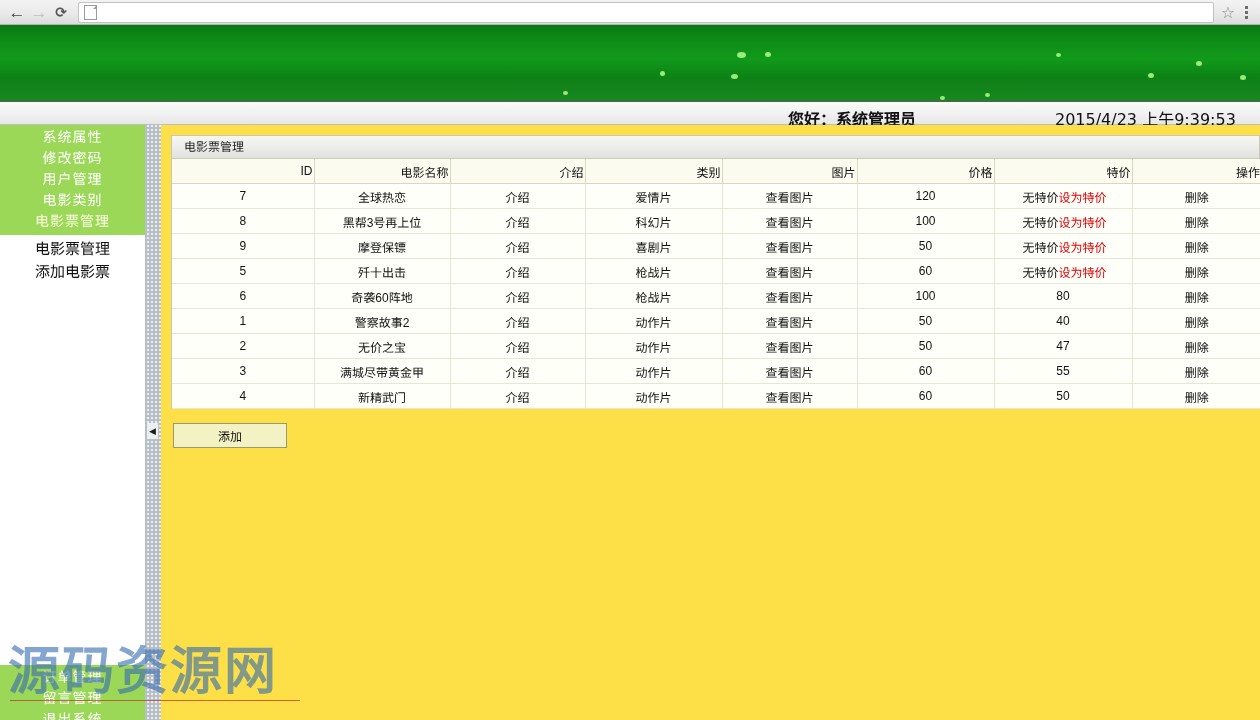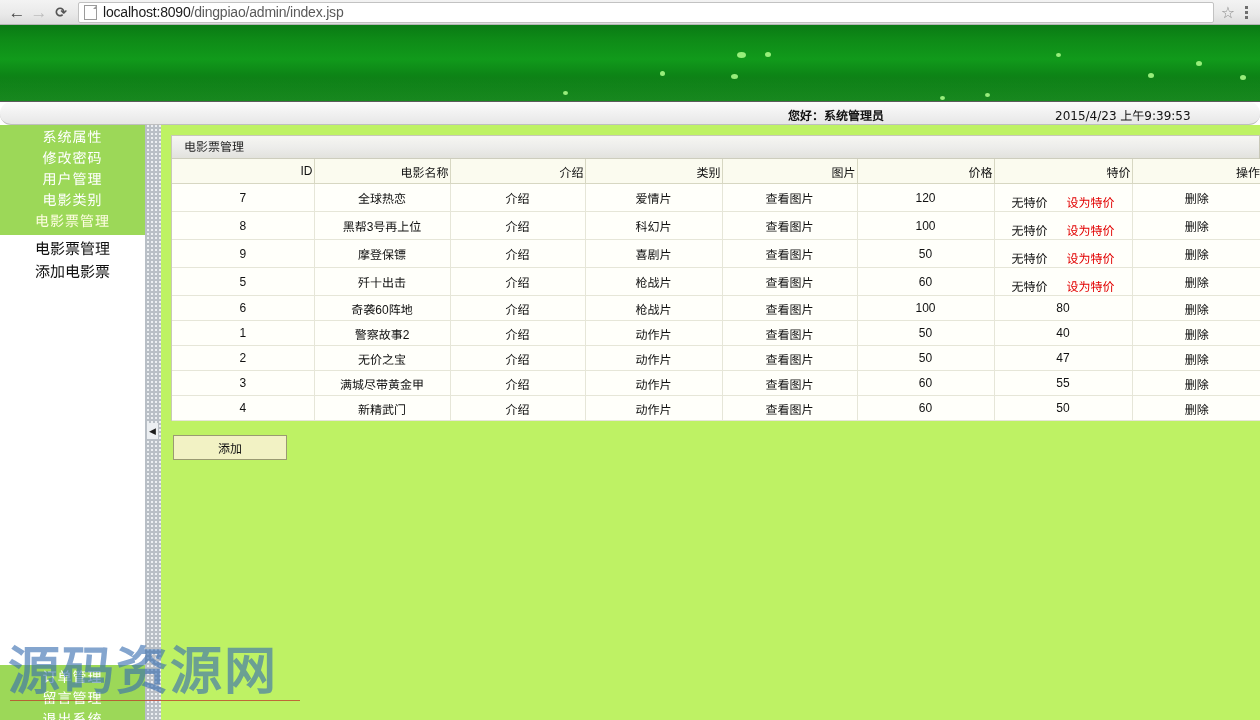--- a/index.html
+++ b/index.html
@@ -172,44 +172,43 @@
     text-shadow: 1px 2px 2px rgba(0,0,0,0.45);
     white-space: nowrap;
   }
 
   
   .statusbar {
     height: 22px;
     background: linear-gradient(to bottom, #fbfbfb, #e7e7e7);
     border-bottom: 1px solid #bfbfbf;
     position: relative;
-    font-size: 12px;
+    font-size: 16px;
     color: #111;
-    border-radius: 11px;
   }
   .status-greet {
     position: absolute;
     left: 788px;
     top: 4px;
     font-weight: bold;
     white-space: nowrap;
   }
   .status-time {
     position: absolute;
     left: 1055px;
     top: 4px;
     white-space: nowrap;
     font-family: "DejaVu Sans", "Liberation Sans", sans-serif;
   }
 
   
   .workspace {
     position: relative;
     height: 595px;
-    background: #bef264;
+    background: #fde047;
   }
 
   
   .sidebar {
     position: absolute;
     left: 0; top: 0;
     width: 145px;
     height: 100%;
     background: #ffffff;
   }
@@ -326,23 +325,22 @@
   table.grid td:last-child { border-right: none; }
 
   .cell-link {
     color: #111;
     text-decoration: none;
     cursor: pointer;
   }
   .sp-wrap {
     display: flex;
     align-items: center;
-    justify-content: space-between;
-    padding: 0 16px;
-    margin-top: 8px;
+    justify-content: flex-end;
+    padding: 0 24px;
   }
   .sp-none { color: #111; }
   .sp-set {
     color: #e20000;
     cursor: pointer;
     text-decoration: none;
   }
 
   .add-row {
     margin-top: 14px;
@@ -395,21 +393,20 @@
 </style>
 </head>
 <body>
 
 <div class="browser-bar">
   <div class="nav-btn back">←</div>
   <div class="nav-btn fwd">→</div>
   <div class="nav-btn reload">⟳</div>
   <div class="omnibox">
     <span class="page-icon"></span>
-    <span class="url-text"><span class="host">localhost:8090</span><span>/dingpiao/admin/index.jsp</span></span>
   </div>
   <div class="star-icon">☆</div>
   <div class="menu-icon">
       <i></i>
       <i></i>
       <i></i>
     </div>
 </div>
 
 <div class="banner">

